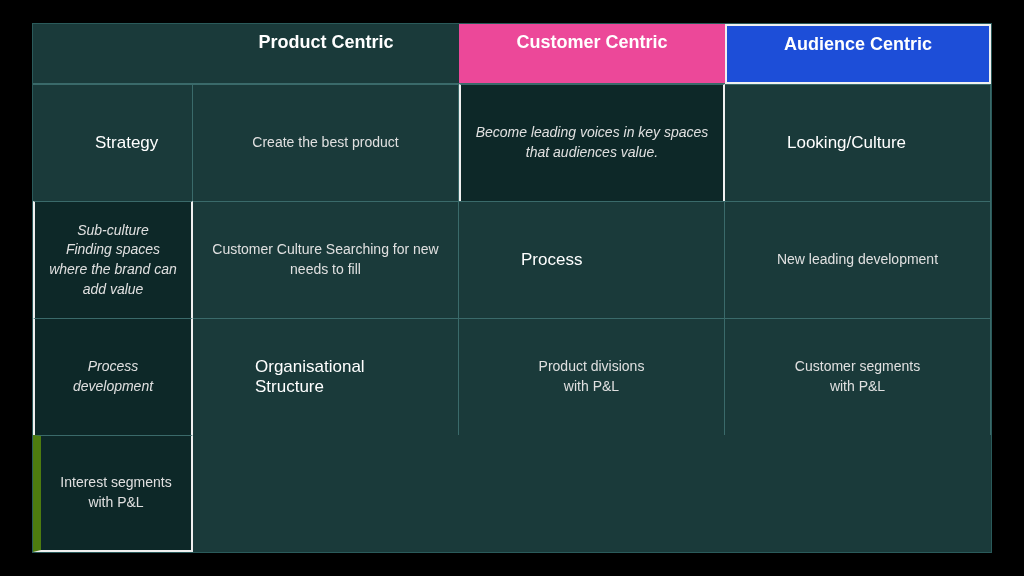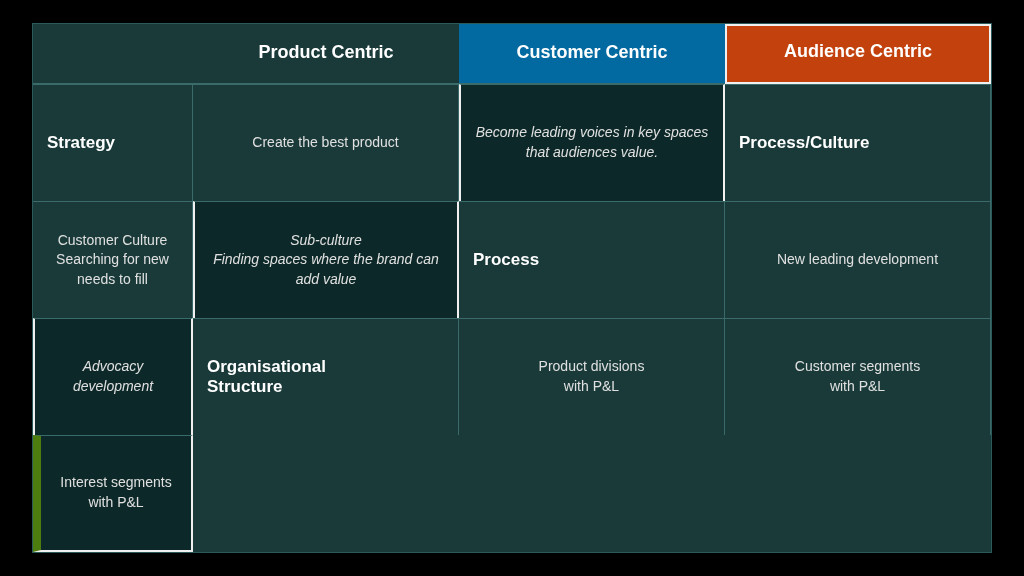--- a/index.html
+++ b/index.html
@@ -34,40 +34,40 @@
       height: 100%;
       display: grid;
       grid-template-columns: 160px 1fr 1fr 1fr;
       grid-template-rows: 60px 1fr 1fr 1fr 1fr;
     }
 
     
     .header-cell {
       background-color: #1a3a3a;
       display: flex;
-      align-items: flex-end;
+      align-items: flex-start;
       justify-content: center;
-      padding: 20px 12px;
+      padding: 8px 12px;
       border-bottom: 1px solid #3a6a6a;
     }
 
     .header-cell.empty {
       background-color: #1a3a3a;
     }
 
     .header-cell.product {
       background-color: #1a3a3a;
     }
 
     .header-cell.customer {
-      background-color: #0369a1;
+      background-color: #ec4899;
     }
 
     .header-cell.audience {
-      background-color: #c2410c;
+      background-color: #1d4ed8;
       border: 2px solid #f0f0f0;
       border-bottom: 2px solid #f0f0f0;
     }
 
     .header-text {
       color: #ffffff;
       font-size: 18px;
       font-weight: bold;
       text-align: center;
     }
@@ -79,22 +79,23 @@
       align-items: center;
       justify-content: flex-start;
       padding: 10px 14px;
       border-top: 1px solid #3a6a6a;
       border-right: 1px solid #3a6a6a;
     }
 
     .row-label-text {
       color: #ffffff;
       font-size: 17px;
-      font-weight: bold;
+      font-weight: normal;
       line-height: 1.2;
+      margin-left: 48px;
     }
 
     
     .data-cell {
       background-color: #1a3a3a;
       display: flex;
       align-items: center;
       justify-content: center;
       padding: 10px 14px;
       border-top: 1px solid #3a6a6a;
@@ -160,38 +161,38 @@
       <span class="row-label-text">Strategy</span>
     </div>
     <div class="data-cell">
       <span class="cell-text">Create the best product</span>
     </div>
     <div class="data-cell col-audience audience-data">
       <span class="cell-text">Become leading voices in key spaces that audiences value.</span>
     </div>
 
     <div class="row-label">
-      <span class="row-label-text">Process/Culture</span>
+      <span class="row-label-text">Looking/Culture</span>
+    </div>
+    <div class="data-cell col-audience audience-data">
+      <span class="cell-text">Sub-culture<br>Finding spaces where the brand can add value</span>
     </div>
     <div class="data-cell">
       <span class="cell-text">Customer Culture
 Searching for new needs to fill</span>
     </div>
-    <div class="data-cell col-audience audience-data">
-      <span class="cell-text">Sub-culture<br>Finding spaces where the brand can add value</span>
-    </div>
 
     <div class="row-label">
       <span class="row-label-text">Process</span>
     </div>
     <div class="data-cell">
       <span class="cell-text">New leading development</span>
     </div>
     <div class="data-cell col-audience audience-data">
-      <span class="cell-text">Advocacy development</span>
+      <span class="cell-text">Process development</span>
     </div>
 
     <div class="row-label last-row">
       <span class="row-label-text">Organisational<br>Structure</span>
     </div>
     <div class="data-cell last-row">
       <span class="cell-text">Product divisions<br>with P&amp;L</span>
     </div>
     <div class="data-cell last-row">
       <span class="cell-text">Customer segments<br>with P&amp;L</span>

